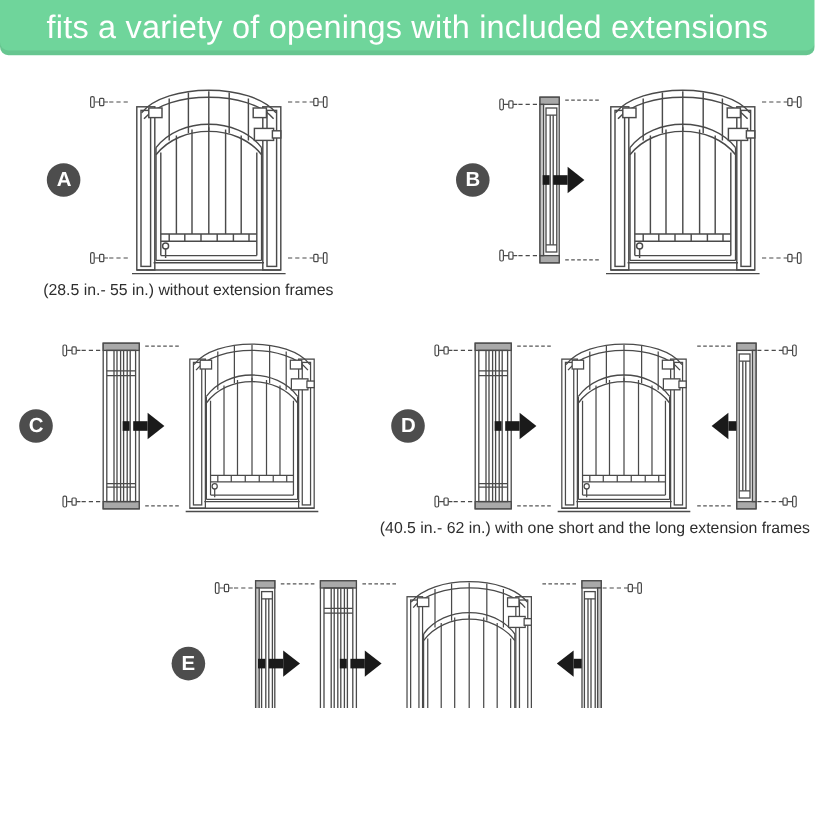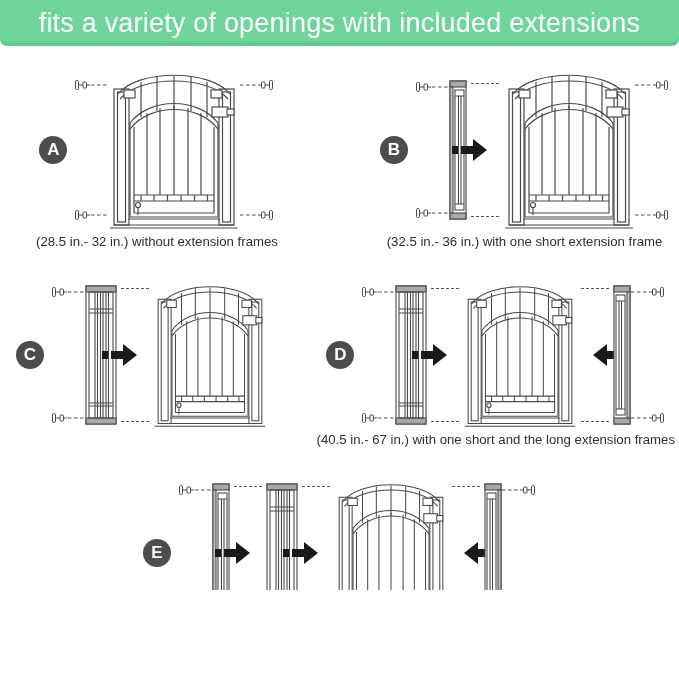--- a/index.html
+++ b/index.html
@@ -138,21 +138,21 @@
           </svg>
         <div class="bolts">
           <svg width="34" height="12" viewBox="0 0 34 12">
               <use href="#g-bolt-r"></use>
             </svg>
           <svg width="34" height="12" viewBox="0 0 34 12">
               <use href="#g-bolt-r"></use>
             </svg>
         </div>
       </div>
-      <figcaption class="caption">(28.5 in.- 32 in.) without extension frames</figcaption>
+      <figcaption class="caption">(28.5 in.- 55 in.) without extension frames</figcaption>
     </figure>
 
     <figure class="panel" style="margin:0;">
       <div class="assembly asm-tall">
         <div class="badge">B</div>
         <div class="bolts bolts-ext">
           <svg width="34" height="12" viewBox="0 0 34 12">
               <use href="#g-bolt-l"></use>
             </svg>
           <svg width="34" height="12" viewBox="0 0 34 12">
@@ -174,21 +174,20 @@
           </svg>
         <div class="bolts">
           <svg width="34" height="12" viewBox="0 0 34 12">
               <use href="#g-bolt-r"></use>
             </svg>
           <svg width="34" height="12" viewBox="0 0 34 12">
               <use href="#g-bolt-r"></use>
             </svg>
         </div>
       </div>
-      <figcaption class="caption">(32.5 in.- 36 in.) with one short extension frame</figcaption>
     </figure>
   </div>
 
   <div class="row r2">
 
     <figure class="panel" style="margin:0;">
       <div class="assembly asm-mid">
         <div class="badge">C</div>
         <div class="bolts bolts-ext">
           <svg width="34" height="12" viewBox="0 0 34 12">
@@ -250,21 +249,21 @@
           </svg>
         <div class="bolts bolts-ext">
           <svg width="34" height="12" viewBox="0 0 34 12">
               <use href="#g-bolt-r"></use>
             </svg>
           <svg width="34" height="12" viewBox="0 0 34 12">
               <use href="#g-bolt-r"></use>
             </svg>
         </div>
       </div>
-      <figcaption class="caption">(40.5 in.- 67 in.) with one short and the long extension frames</figcaption>
+      <figcaption class="caption">(40.5 in.- 62 in.) with one short and the long extension frames</figcaption>
     </figure>
   </div>
 
   <div class="row r3">
     <figure class="panel" style="margin:0;">
       <div class="assembly asm-mid">
         <div class="badge">E</div>
         <div class="bolts bolts-ext">
           <svg width="34" height="12" viewBox="0 0 34 12">
               <use href="#g-bolt-l"></use>

